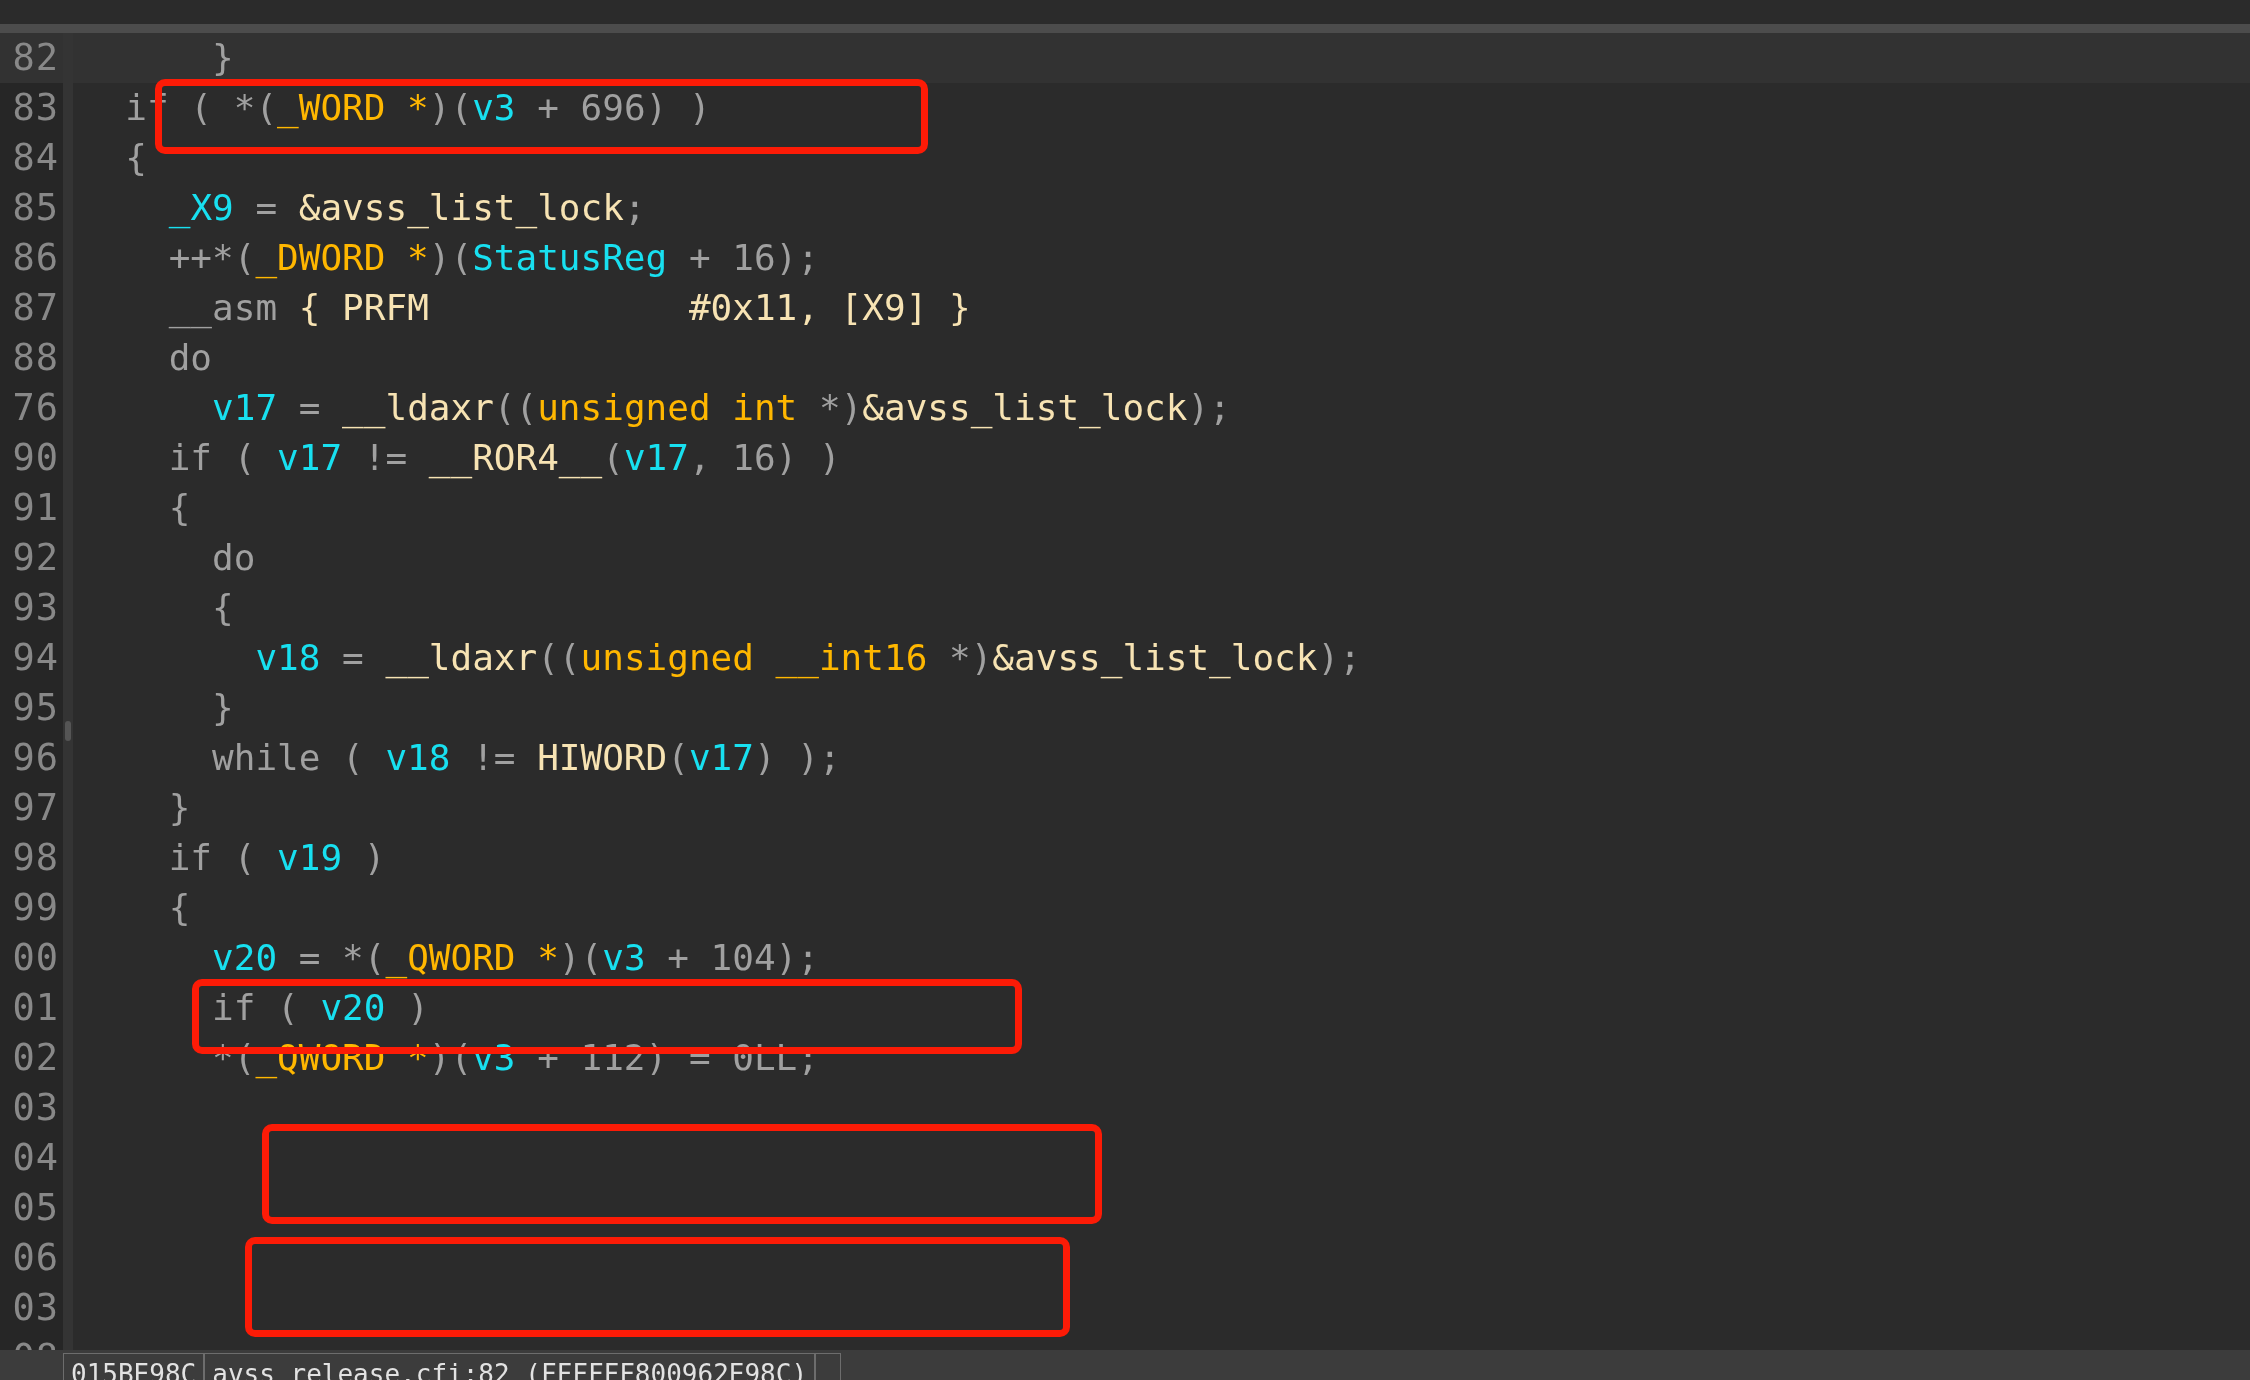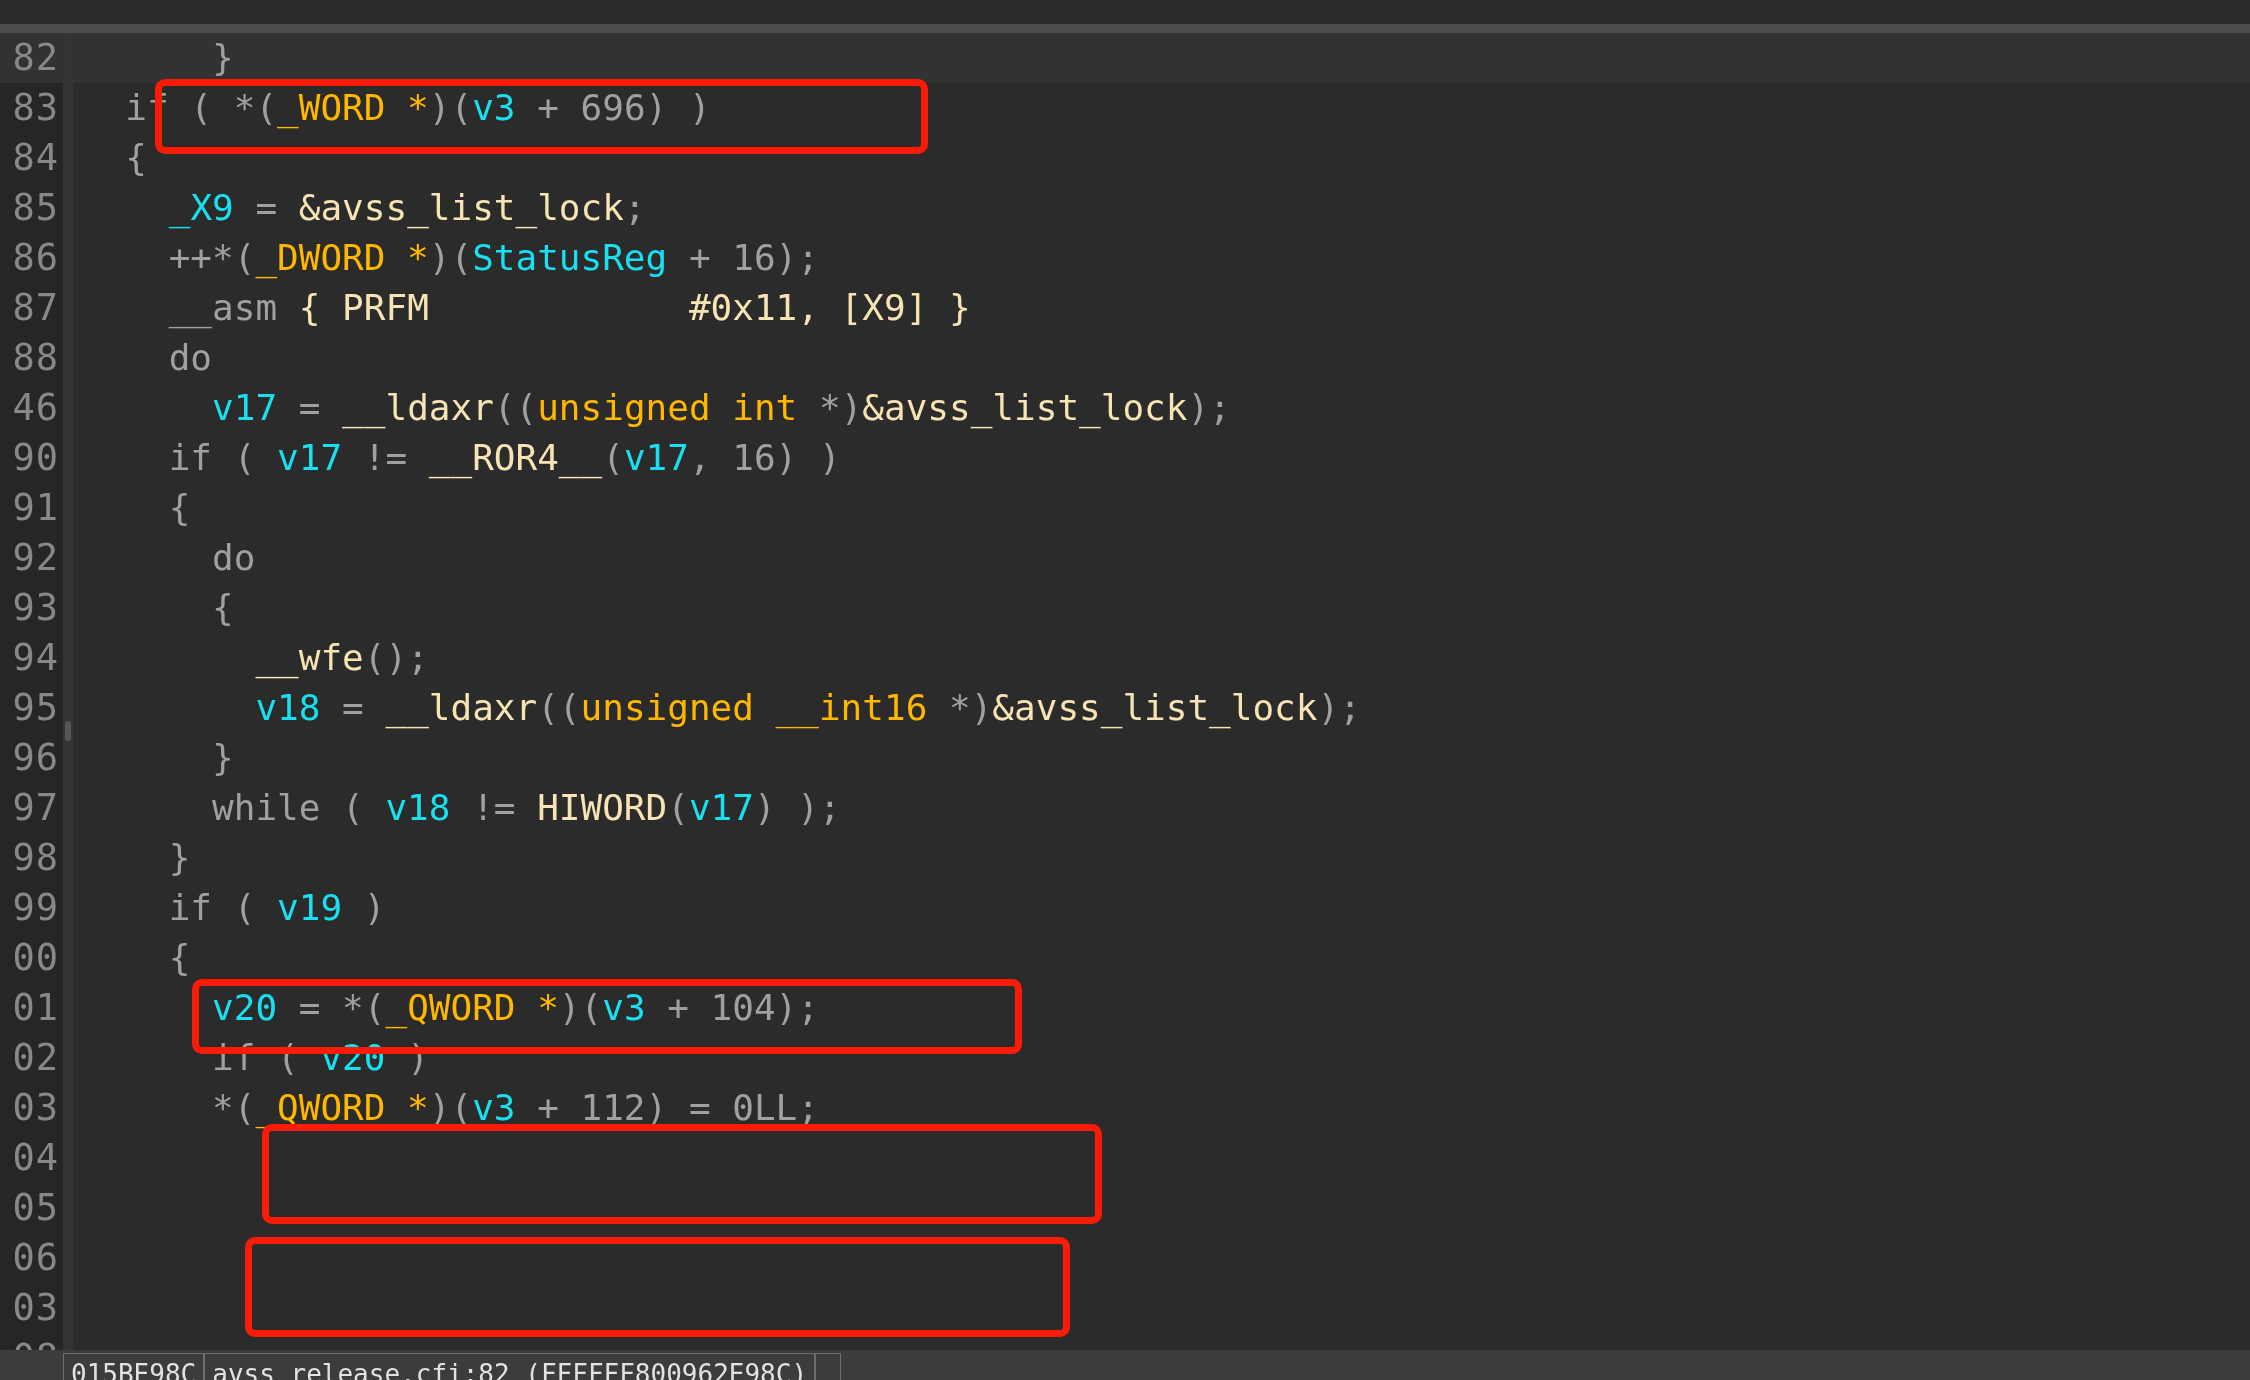--- a/index.html
+++ b/index.html
@@ -59,21 +59,21 @@
   <div class="gutter-thumb"></div>
 
   <div class="linenums" id="linenums">
       <div class="ln cur">82</div>
       <div class="ln">83</div>
       <div class="ln">84</div>
       <div class="ln">85</div>
       <div class="ln">86</div>
       <div class="ln">87</div>
       <div class="ln">88</div>
-      <div class="ln">46</div>
+      <div class="ln">76</div>
       <div class="ln">90</div>
       <div class="ln">91</div>
       <div class="ln">92</div>
       <div class="ln">93</div>
       <div class="ln">94</div>
       <div class="ln">95</div>
       <div class="ln">96</div>
       <div class="ln">97</div>
       <div class="ln">98</div>
       <div class="ln">99</div>
@@ -94,21 +94,20 @@
       <div class="cl"><span class="g">  {</span></div>
       <div class="cl"><span class="g">    </span><span class="c">_X9</span><span class="g"> = </span><span class="w">&amp;avss_list_lock</span><span class="g">;</span></div>
       <div class="cl"><span class="g">    ++*(</span><span class="y">_DWORD *</span><span class="g">)(</span><span class="c">StatusReg</span><span class="g"> + 16);</span></div>
       <div class="cl"><span class="g">    __asm</span><span class="w"> { </span><span class="w">PRFM</span><span class="w">            </span><span class="w">#0x11, [X9] }</span></div>
       <div class="cl"><span class="g">    do</span></div>
       <div class="cl"><span class="g">      </span><span class="c">v17</span><span class="g"> = </span><span class="w">__ldaxr</span><span class="g">((</span><span class="y">unsigned int </span><span class="g">*)</span><span class="w">&amp;avss_list_lock</span><span class="g">);</span></div>
       <div class="cl"><span class="g">    if ( </span><span class="c">v17</span><span class="g"> != </span><span class="w">__ROR4__</span><span class="g">(</span><span class="c">v17</span><span class="g">, 16) )</span></div>
       <div class="cl"><span class="g">    {</span></div>
       <div class="cl"><span class="g">      do</span></div>
       <div class="cl"><span class="g">      {</span></div>
-      <div class="cl"><span class="g">        </span><span class="w">__wfe</span><span class="g">();</span></div>
       <div class="cl"><span class="g">        </span><span class="c">v18</span><span class="g"> = </span><span class="w">__ldaxr</span><span class="g">((</span><span class="y">unsigned __int16 </span><span class="g">*)</span><span class="w">&amp;avss_list_lock</span><span class="g">);</span></div>
       <div class="cl"><span class="g">      }</span></div>
       <div class="cl"><span class="g">      while ( </span><span class="c">v18</span><span class="g"> != </span><span class="w">HIWORD</span><span class="g">(</span><span class="c">v17</span><span class="g">) );</span></div>
       <div class="cl"><span class="g">    }</span></div>
       <div class="cl"><span class="g">    if ( </span><span class="c">v19</span><span class="g"> )</span></div>
       <div class="cl"><span class="g">    {</span></div>
       <div class="cl"><span class="g">      </span><span class="c">v20</span><span class="g"> = *(</span><span class="y">_QWORD *</span><span class="g">)(</span><span class="c">v3</span><span class="g"> + 104);</span></div>
       <div class="cl"><span class="g">      if ( </span><span class="c">v20</span><span class="g"> )</span></div>
       <div class="cl"><span class="g">      *(</span><span class="y">_QWORD *</span><span class="g">)(</span><span class="c">v3</span><span class="g"> + 112) = 0LL;</span></div>
     </div>

